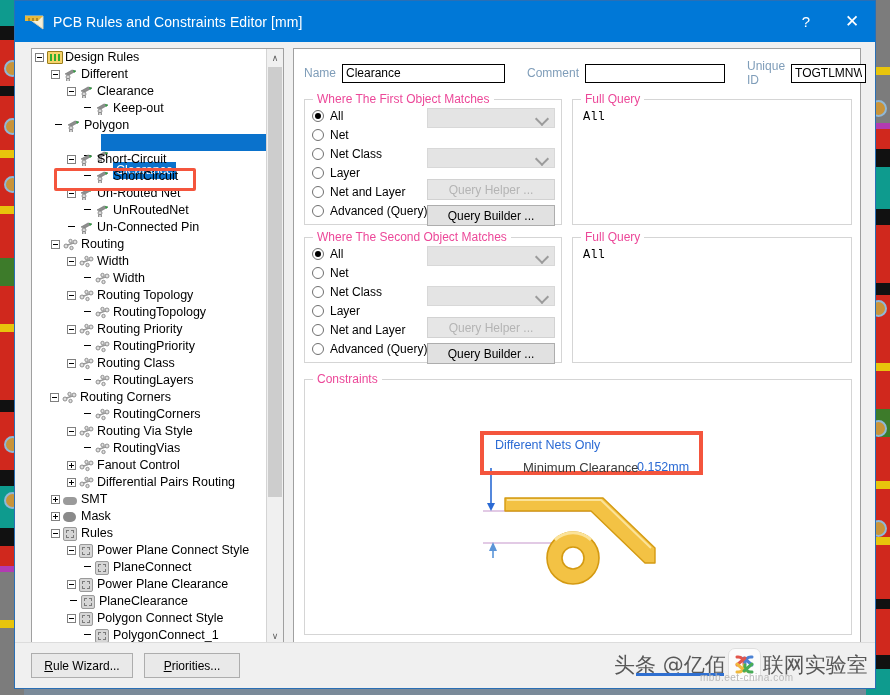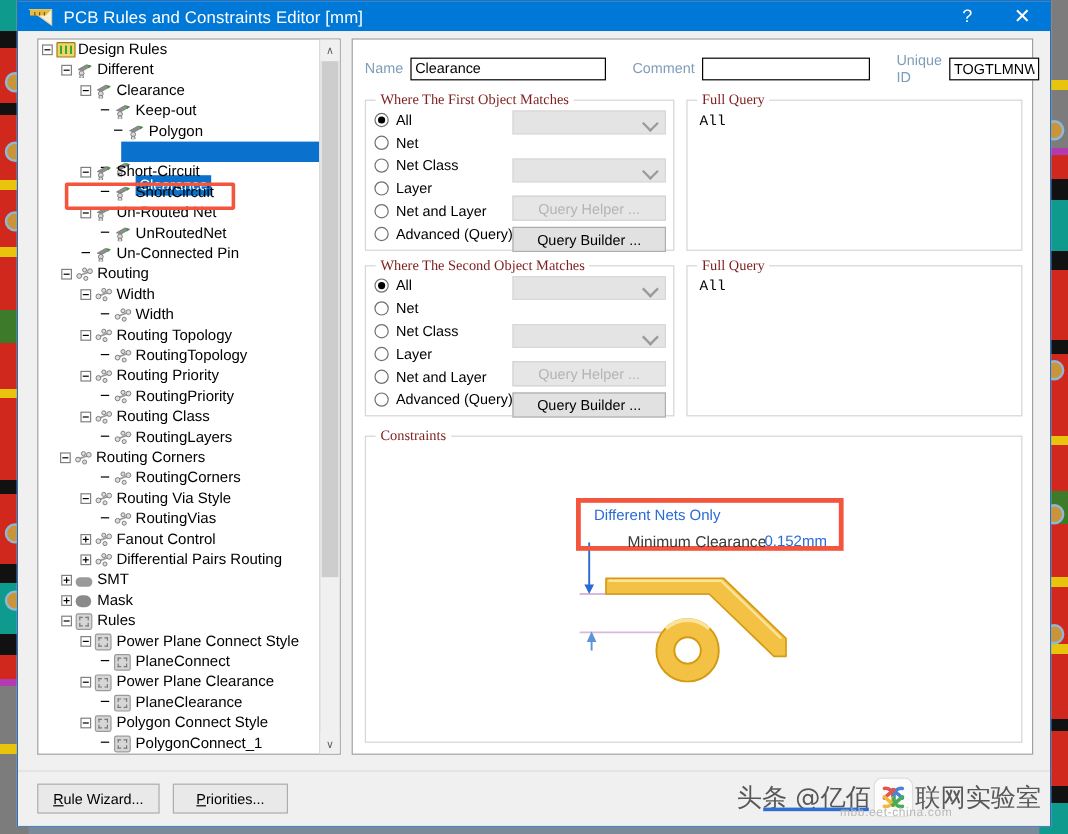--- a/index.html
+++ b/index.html
@@ -44,21 +44,21 @@
   }
   .pad{position:absolute;width:13px;height:13px;border-radius:50%;
        background:#c9943a;border:2px solid #8fb8d8;left:4px;}
   .pcb-bg.right .pcb-strip{transform:scaleY(-1);}
 
   
   .window{position:absolute;left:14px;top:0;width:862px;height:689px;
     background:#f0f0f0;border:1px solid #2a6fb5;box-sizing:border-box;
     display:flex;flex-direction:column;}
 
-  .titlebar{height:25px;background:#0078d7;color:#fff;display:flex;
+  .titlebar{height:41px;background:#0078d7;color:#fff;display:flex;
     align-items:center;flex:0 0 auto;}
   .titlebar .tb-icon{width:24px;height:20px;margin-left:8px;margin-right:6px;
     position:relative;flex:0 0 auto;}
   .title-text{font-size:14px;letter-spacing:.1px;flex:1 1 auto;}
   .tb-btn{width:46px;height:33px;display:flex;align-items:center;justify-content:center;
     font-size:15px;color:#fff;flex:0 0 auto;}
   .tb-btn.close{font-size:17px;}
 
   .clientarea{flex:1 1 auto;position:relative;background:#f0f0f0;}
 
@@ -108,21 +108,21 @@
   .right-panel{position:absolute;left:278px;top:6px;width:568px;height:597px;
     background:#fff;border:1px solid #a0a0a0;box-sizing:border-box;}
 
   .hdr-row{position:absolute;left:10px;top:10px;right:10px;height:28px;display:flex;align-items:center;}
   .fld-label{color:#7f9db9;font-size:12px;margin-right:6px;}
   .txtbox{border:1px solid #000;background:#fff;height:19px;line-height:19px;
     font-size:12px;padding:0 3px;box-sizing:border-box;}
 
   .groupbox{position:absolute;border:1px solid #d5d5d5;box-sizing:border-box;}
   .gb-title{position:absolute;top:-8px;left:8px;background:#fff;padding:0 4px;
-    font-size:12px;color:#7f1d1d;white-space:nowrap;font-family:Liberation Serif, serif;}
+    font-size:12px;color:#ec4899;white-space:nowrap;}
 
   .radio-list{position:absolute;left:7px;top:6px;}
   .radio-row{height:19px;display:flex;align-items:center;font-size:12px;color:#000;}
   .radio{width:12px;height:12px;border-radius:50%;border:1px solid #707070;background:#fff;
     margin-right:6px;position:relative;box-sizing:border-box;flex:0 0 auto;}
   .radio.on::after{content:"";position:absolute;left:2px;top:2px;width:6px;height:6px;
     border-radius:50%;background:#000;}
 
   .combo{position:absolute;height:20px;background:#e4e4e4;border:1px solid #d8d8d8;
     box-sizing:border-box;}
@@ -213,21 +213,21 @@
                 <circle cx="5" cy="9" r="2" fill="#d8d8d8" stroke="#7a7a7a" stroke-width=".8"></circle>
                 <circle cx="5" cy="12" r="1.6" fill="#d8d8d8" stroke="#7a7a7a" stroke-width=".8"></circle>
                 <path d="M10,2 L13,3 L11,5 Z" fill="#2aa13c"></path>
               </svg></span><span class="tlabel" style="position:relative">Clearance</span></div>
           <div class="tree-row" style="padding-left:51px"><span class="expander none"></span><span class="ticon"><svg width="15" height="13" viewBox="0 0 15 13">
                 <path d="M2,6 L9,2 L13,3 L6,7 Z" fill="#8e8e8e" stroke="#6e6e6e" stroke-width=".6"></path>
                 <circle cx="5" cy="9" r="2" fill="#d8d8d8" stroke="#7a7a7a" stroke-width=".8"></circle>
                 <circle cx="5" cy="12" r="1.6" fill="#d8d8d8" stroke="#7a7a7a" stroke-width=".8"></circle>
                 <path d="M10,2 L13,3 L11,5 Z" fill="#2aa13c"></path>
               </svg></span><span class="tlabel" style="position:relative">Keep-out</span></div>
-          <div class="tree-row" style="padding-left:62px"><span class="expander none"></span><span class="ticon"><svg width="15" height="13" viewBox="0 0 15 13">
+          <div class="tree-row" style="padding-left:22px"><span class="expander none"></span><span class="ticon"><svg width="15" height="13" viewBox="0 0 15 13">
                 <path d="M2,6 L9,2 L13,3 L6,7 Z" fill="#8e8e8e" stroke="#6e6e6e" stroke-width=".6"></path>
                 <circle cx="5" cy="9" r="2" fill="#d8d8d8" stroke="#7a7a7a" stroke-width=".8"></circle>
                 <circle cx="5" cy="12" r="1.6" fill="#d8d8d8" stroke="#7a7a7a" stroke-width=".8"></circle>
                 <path d="M10,2 L13,3 L11,5 Z" fill="#2aa13c"></path>
               </svg></span><span class="tlabel" style="position:relative">Polygon</span></div>
           <div class="tree-row sel" style="padding-left:51px"><span class="sel-fill" style="background:#0a72cc;left:69px"></span><span class="expander none"></span><span class="ticon"><svg width="15" height="13" viewBox="0 0 15 13">
                 <path d="M2,6 L9,2 L13,3 L6,7 Z" fill="#8e8e8e" stroke="#6e6e6e" stroke-width=".6"></path>
                 <circle cx="5" cy="9" r="2" fill="#d8d8d8" stroke="#7a7a7a" stroke-width=".8"></circle>
                 <circle cx="5" cy="12" r="1.6" fill="#d8d8d8" stroke="#7a7a7a" stroke-width=".8"></circle>
                 <path d="M10,2 L13,3 L11,5 Z" fill="#2aa13c"></path>
@@ -366,21 +366,21 @@
                 <circle cx="12" cy="4" r="2" fill="#dedede" stroke="#7a7a7a" stroke-width=".8"></circle>
                 <circle cx="7.5" cy="3" r="1.7" fill="#dedede" stroke="#7a7a7a" stroke-width=".8"></circle>
                 <circle cx="8.5" cy="10" r="1.7" fill="#dedede" stroke="#7a7a7a" stroke-width=".8"></circle>
               </svg></span><span class="tlabel" style="position:relative">Differential Pairs Routing</span></div>
           <div class="tree-row" style="padding-left:19px"><span class="expander plus"></span><span class="ticon"><span class="ico-smt"></span></span><span class="tlabel" style="position:relative">SMT</span></div>
           <div class="tree-row" style="padding-left:19px"><span class="expander plus"></span><span class="ticon"><span class="ico-mask"></span></span><span class="tlabel" style="position:relative">Mask</span></div>
           <div class="tree-row" style="padding-left:19px"><span class="expander"></span><span class="ticon"><span class="ico-plane"></span></span><span class="tlabel" style="position:relative">Rules</span></div>
           <div class="tree-row" style="padding-left:35px"><span class="expander"></span><span class="ticon"><span class="ico-plane"></span></span><span class="tlabel" style="position:relative">Power Plane Connect Style</span></div>
           <div class="tree-row" style="padding-left:51px"><span class="expander none"></span><span class="ticon"><span class="ico-plane"></span></span><span class="tlabel" style="position:relative">PlaneConnect</span></div>
           <div class="tree-row" style="padding-left:35px"><span class="expander"></span><span class="ticon"><span class="ico-plane"></span></span><span class="tlabel" style="position:relative">Power Plane Clearance</span></div>
-          <div class="tree-row" style="padding-left:51px"><span class="expander none"></span><span class="ticon"><span class="ico-plane"></span></span><span class="tlabel" style="position:relative">PlaneClearance</span></div>
+          <div class="tree-row" style="padding-left:37px"><span class="expander none"></span><span class="ticon"><span class="ico-plane"></span></span><span class="tlabel" style="position:relative">PlaneClearance</span></div>
           <div class="tree-row" style="padding-left:35px"><span class="expander"></span><span class="ticon"><span class="ico-plane"></span></span><span class="tlabel" style="position:relative">Polygon Connect Style</span></div>
           <div class="tree-row" style="padding-left:51px"><span class="expander none"></span><span class="ticon"><span class="ico-plane"></span></span><span class="tlabel" style="position:relative">PolygonConnect_1</span></div>
         </div>
       <div class="tree-hl"></div>
       <div class="tree-scroll">
         <div class="ts-arrow">∧</div>
         <div class="ts-thumb"></div>
         <div class="ts-arrow down">∨</div>
       </div>
     </div>

